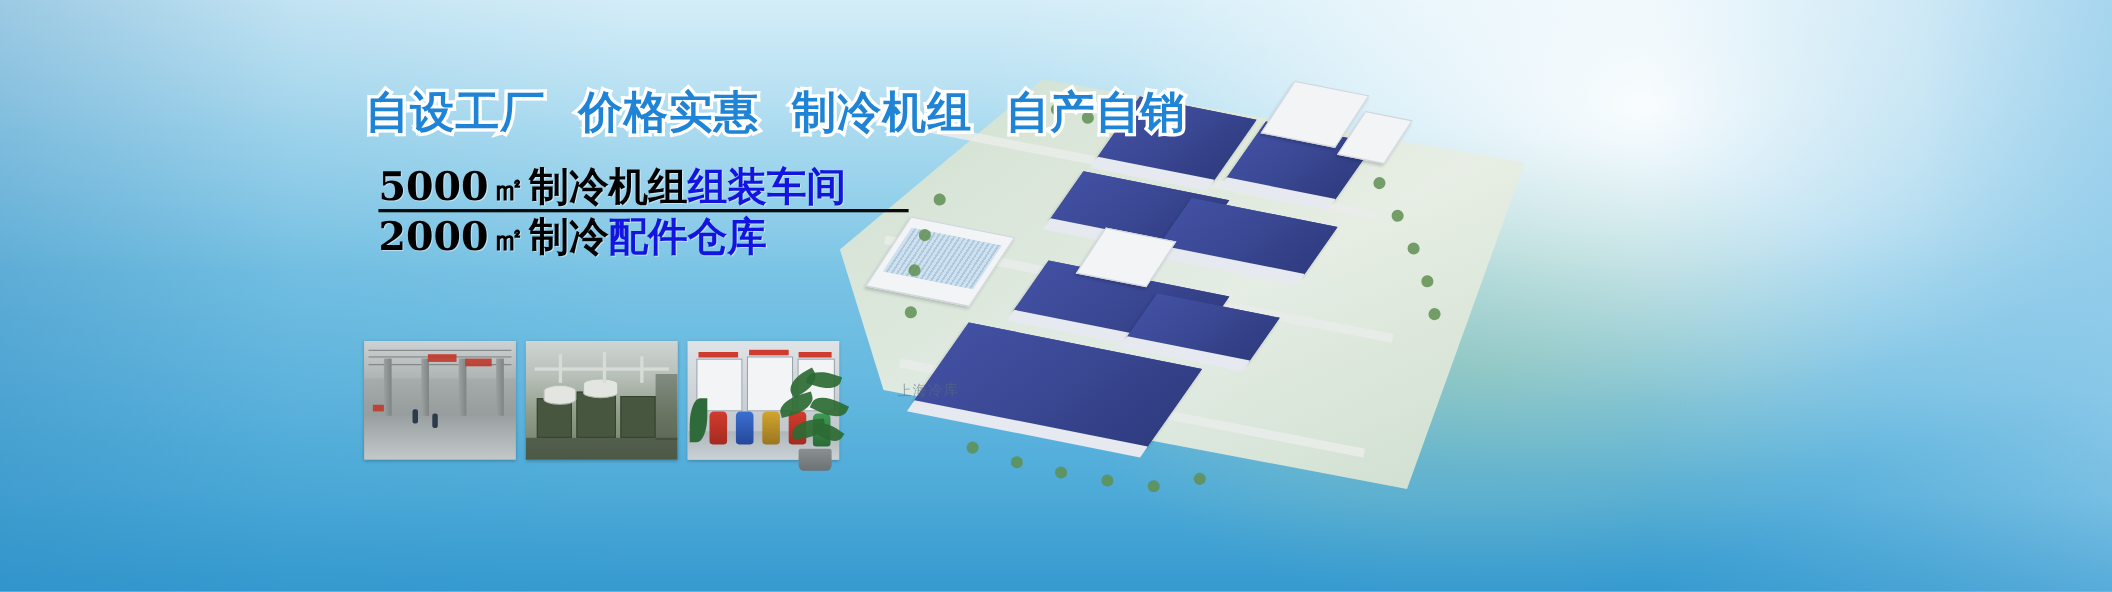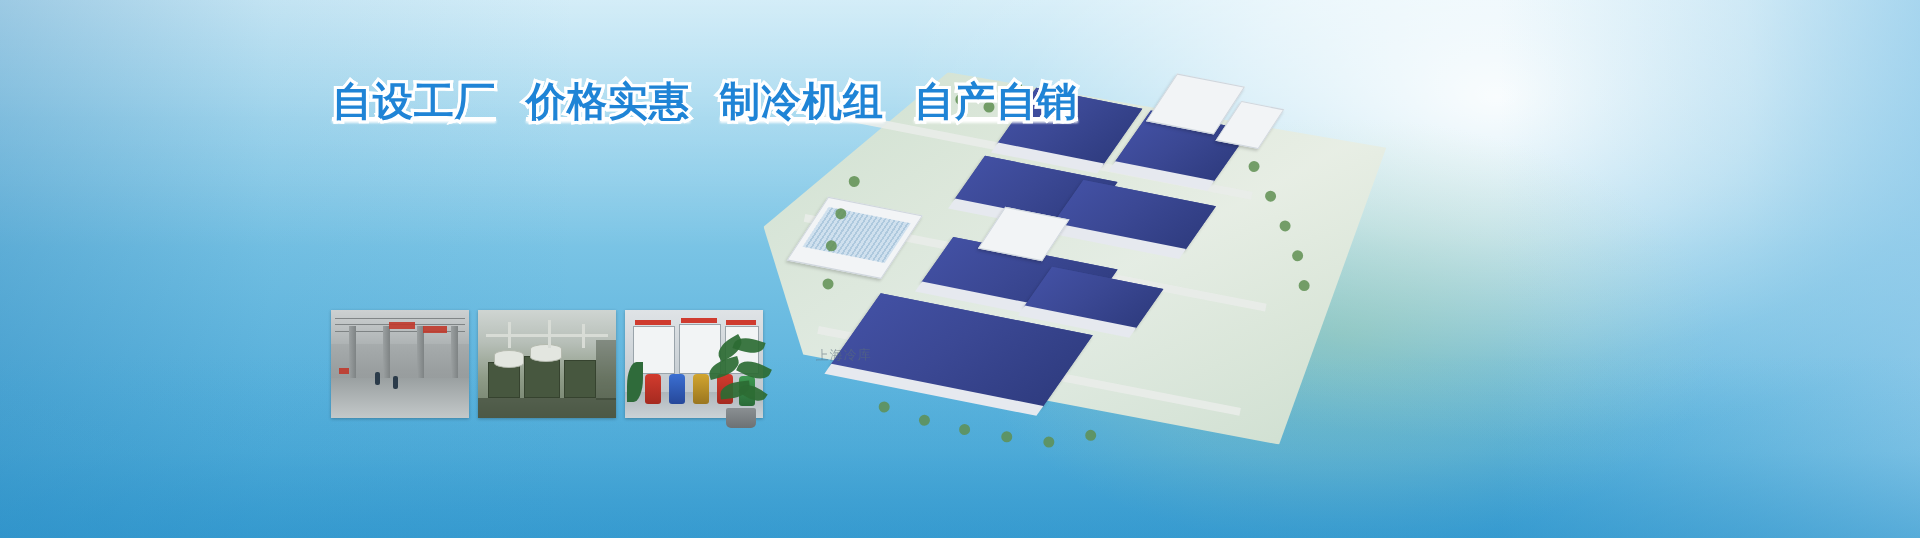--- a/index.html
+++ b/index.html
@@ -48,21 +48,21 @@
   #aerial .watermark{position:absolute;left:84px;top:316px;color:#5b6d7a;
     font-size:13px;opacity:.55;letter-spacing:1px;}
 
   
   #headline{position:absolute;left:332px;top:74px;
     font-family:"DejaVu Sans","Liberation Sans",sans-serif;
     font-size:40px;font-weight:bold;letter-spacing:1px;white-space:nowrap;
     color:#1f84d6;
     -webkit-text-stroke:6px #ffffff;paint-order:stroke fill;
     text-shadow:0 2px 2px rgba(255,255,255,.9);}
-  #headline .seg{margin-right:30px;text-decoration:underline;}
+  #headline .seg{margin-right:30px;}
   #headline .seg:last-child{margin-right:0;}
 
   
   #lines{position:absolute;left:344px;top:148px;}
   .fline{position:relative;white-space:nowrap;
     font-family:"DejaVu Serif","Liberation Serif",serif;
     font-weight:bold;font-size:36px;color:#000000;
     line-height:45px;height:45px;
     text-shadow:1px 1px 0 rgba(255,255,255,.45);}
   .fline .num{font-size:36px;letter-spacing:0px;}
@@ -194,21 +194,27 @@
     <div class="watermark">上海冷库</div>
   </div>
 
   <div id="headline">
     <span class="seg">自设工厂</span><span class="seg">价格实惠</span><span class="seg">制冷机组</span><span class="seg">自产自销</span>
   </div>
 
   <div id="lines">
 
 
-
+    <div class="fline ruled r2">
+      <span class="num">5000</span><span class="unit">㎡</span><span class="txt">制冷机组</span><span class="hi">组装车间</span>
+    </div>
+
+    <div class="fline">
+      <span class="num">2000</span><span class="unit">㎡</span><span class="txt">制冷</span><span class="hi">配件仓库</span>
+    </div>
 
   </div>
 
   <div id="photos">
 
     <div class="photo ph1">
       <div class="ceil"></div>
       <div class="truss" style="left:4px;width:130px;top:8px;"></div>
       <div class="truss" style="left:4px;width:130px;top:14px;"></div>
       <div class="truss" style="left:4px;width:130px;top:21px;"></div>

